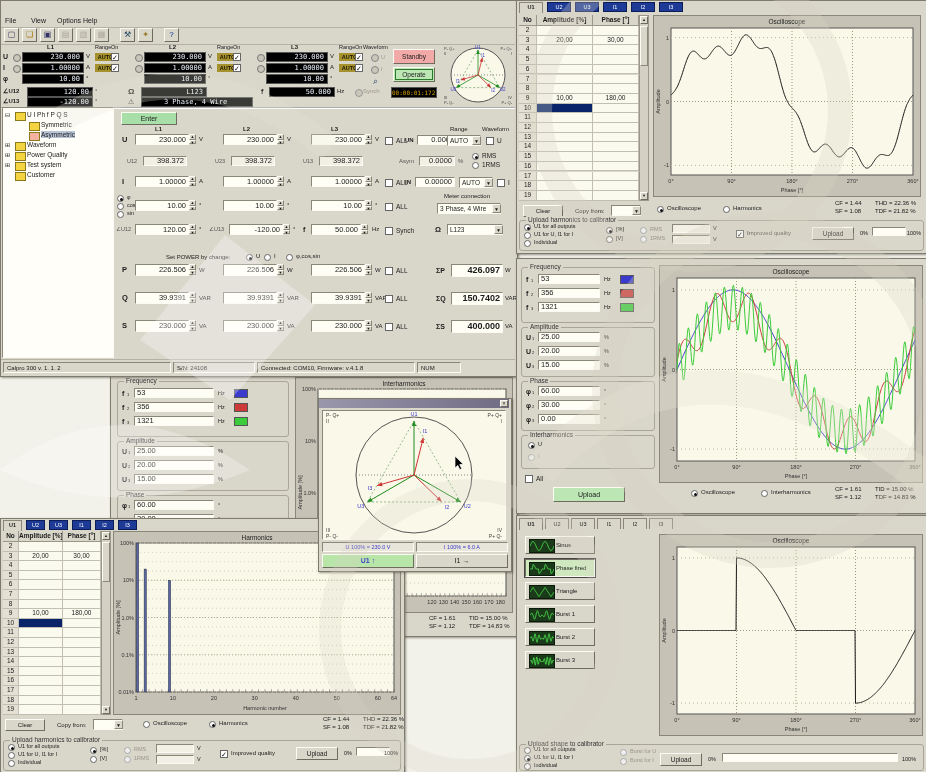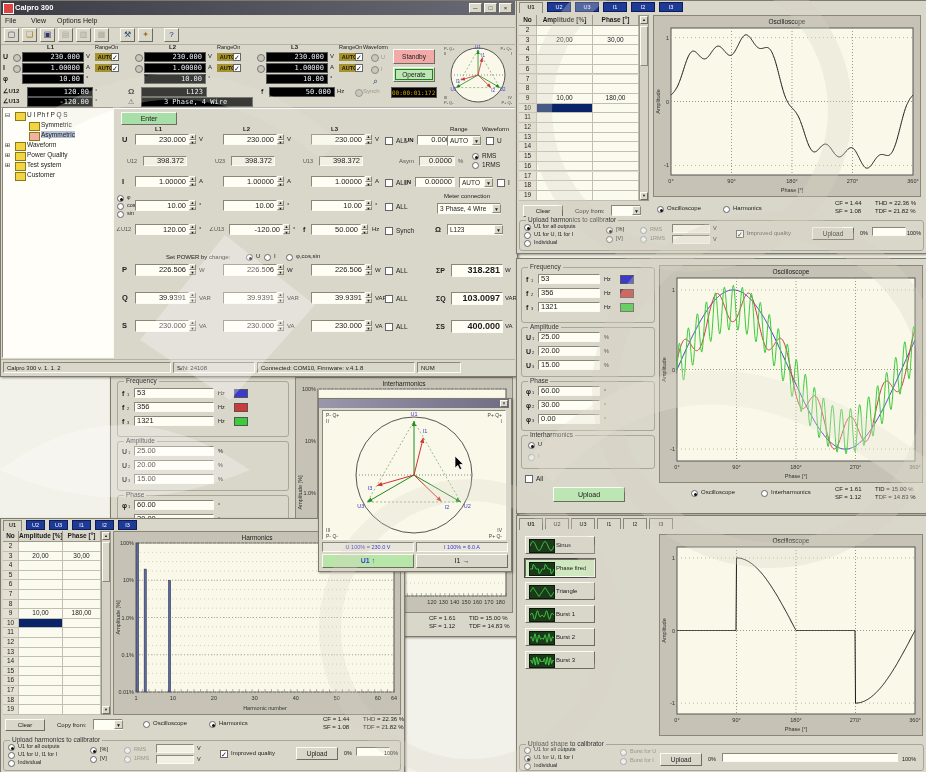--- a/index.html
+++ b/index.html
@@ -404,27 +404,20 @@
           <text x="3" y="127" text-anchor="start" font-size="5" fill="#444">P- Q-</text>
           <text x="179" y="121" text-anchor="end" font-size="5" fill="#444">IV</text>
           <text x="179" y="127" text-anchor="end" font-size="5" fill="#444">P+ Q-</text>
         </svg></div>
       <div class="inset" style="left: 3px; top: 143px; width: 92px; height: 10px; position: absolute; background: rgb(232, 230, 218); color: rgb(58, 58, 204); font-size: 5.5px; line-height: 9px; text-align: center;">U 100% = 230.0 V</div>
       <div class="inset" style="left: 97px; top: 143px; width: 92px; height: 10px; position: absolute; background: rgb(232, 230, 218); color: rgb(58, 58, 204); font-size: 5.5px; line-height: 9px; text-align: center;">I 100% = 6.0 A</div>
       <div class="btn" style="left: 3px; top: 155px; width: 92px; height: 14px; position: absolute; font-size: 7px; line-height: 12px; background: rgb(184, 230, 168); font-weight: bold; color: rgb(58, 58, 204);">U1 ↑</div>
       <div class="btn" style="left: 97px; top: 155px; width: 92px; height: 14px; position: absolute; font-size: 7px; line-height: 12px;">I1 →</div>
     </div>
   <div class="win" id="win-main" style="left:0px;top:0px;width:516px;height:375px;z-index:4">
-      <div style="left: 0px; top: 0px; width: 514px; height: 14px; position: absolute; background: linear-gradient(90deg, rgb(60, 60, 68), rgb(106, 106, 116));">
-        <div style="left: 2px; top: 2px; width: 9px; height: 9px; position: absolute; background: rgb(221, 68, 68); border: 1px solid rgb(255, 255, 255);"></div>
-        <div class="lbl" style="left: 14px; top: 3px; position: absolute; font-size: 7.5px; font-weight: bold; color: rgb(255, 255, 255);">Calpro 300</div>
-        <div class="btn" style="left: 468px; top: 2px; width: 13px; height: 10px; position: absolute; font-size: 6px; line-height: 8px;">─</div>
-        <div class="btn" style="left: 483px; top: 2px; width: 13px; height: 10px; position: absolute; font-size: 6px; line-height: 8px;">□</div>
-        <div class="btn" style="left: 498px; top: 2px; width: 13px; height: 10px; position: absolute; font-size: 6px; line-height: 8px;">×</div>
-      </div>
       <div style="left: 0px; top: 14px; width: 514px; height: 12px; position: absolute; border-bottom: 1px solid rgb(181, 178, 164);">
         <div class="lbl" style="left: 4px; top: 2px; position: absolute; font-size: 7px;">File</div>
         <div class="lbl" style="left: 30px; top: 2px; position: absolute; font-size: 7px;">View</div>
         <div class="lbl" style="left: 56px; top: 2px; position: absolute; font-size: 7px;">Options</div>
         <div class="lbl" style="left: 82px; top: 2px; position: absolute; font-size: 7px;">Help</div>
       </div>
       <div style="left: 0px; top: 26px; width: 514px; height: 17px; position: absolute; border-bottom: 1px solid rgb(181, 178, 164);">
         <div class="btn" style="left: 3px; top: 1px; width: 15px; height: 14px; position: absolute; font-size: 8px; line-height: 12px; color: rgb(51, 51, 85);">▢</div>
         <div class="btn" style="left: 21px; top: 1px; width: 15px; height: 14px; position: absolute; font-size: 8px; line-height: 12px; color: rgb(170, 119, 0);">❏</div>
         <div class="btn" style="left: 39px; top: 1px; width: 15px; height: 14px; position: absolute; font-size: 8px; line-height: 12px; color: rgb(51, 51, 102);">▣</div>
@@ -721,21 +714,21 @@
         <div class="lbl" style="left: 173px; top: 160px; position: absolute; font-size: 6px;">W</div>
         <div class="inset" style="left: 197px; top: 157px; width: 54px; height: 12px; position: absolute; font-size: 7.5px; line-height: 10px; text-align: right; padding: 0px 2px; white-space: nowrap;">226.506</div>
         <div style="left: 251px; top: 157px; width: 7px; height: 12px; position: absolute; font-size: 4px; line-height: 4px; text-align: center;">
           <div class="outset" style="height:6px">▲</div>
           <div class="outset" style="height:5px">▼</div>
         </div>
         <div class="lbl" style="left: 261px; top: 160px; position: absolute; font-size: 6px;">W</div>
         <div class="ck" style="left: 271px; top: 160px; position: absolute;"></div>
         <div class="lbl" style="left: 282px; top: 160px; position: absolute; font-size: 6.5px; color: rgb(34, 34, 34);">ALL</div>
         <div class="lbl" style="left: 322px; top: 160px; position: absolute; font-size: 7px; font-weight: bold;">ΣP</div>
-        <div class="inset" style="left: 337px; top: 157px; width: 52px; height: 13px; position: absolute; font-size: 9px; line-height: 11px; text-align: right; padding: 0px 2px; white-space: nowrap; font-weight: bold;">318.281</div>
+        <div class="inset" style="left: 337px; top: 157px; width: 52px; height: 13px; position: absolute; font-size: 9px; line-height: 11px; text-align: right; padding: 0px 2px; white-space: nowrap; font-weight: bold;">426.097</div>
         <div class="lbl" style="left: 391px; top: 160px; position: absolute; font-size: 6px;">W</div>
         <div class="lbl" style="left: 8px; top: 187px; position: absolute; font-size: 7.5px; font-weight: bold;">Q</div>
         <div class="inset" style="left: 21px; top: 185px; width: 54px; height: 12px; position: absolute; font-size: 7.5px; line-height: 10px; text-align: right; padding: 0px 2px; white-space: nowrap;">39.9391</div>
         <div style="left: 75px; top: 185px; width: 7px; height: 12px; position: absolute; font-size: 4px; line-height: 4px; text-align: center;">
           <div class="outset" style="height:6px">▲</div>
           <div class="outset" style="height:5px">▼</div>
         </div>
         <div class="lbl" style="left: 85px; top: 188px; position: absolute; font-size: 6px;">VAR</div>
         <div class="inset" style="left: 109px; top: 185px; width: 54px; height: 12px; position: absolute; font-size: 7.5px; line-height: 10px; text-align: right; padding: 0px 2px; white-space: nowrap;">39.9391</div>
         <div style="left: 163px; top: 185px; width: 7px; height: 12px; position: absolute; font-size: 4px; line-height: 4px; text-align: center;">
@@ -745,21 +738,21 @@
         <div class="lbl" style="left: 173px; top: 188px; position: absolute; font-size: 6px;">VAR</div>
         <div class="inset" style="left: 197px; top: 185px; width: 54px; height: 12px; position: absolute; font-size: 7.5px; line-height: 10px; text-align: right; padding: 0px 2px; white-space: nowrap;">39.9391</div>
         <div style="left: 251px; top: 185px; width: 7px; height: 12px; position: absolute; font-size: 4px; line-height: 4px; text-align: center;">
           <div class="outset" style="height:6px">▲</div>
           <div class="outset" style="height:5px">▼</div>
         </div>
         <div class="lbl" style="left: 261px; top: 188px; position: absolute; font-size: 6px;">VAR</div>
         <div class="ck" style="left: 271px; top: 188px; position: absolute;"></div>
         <div class="lbl" style="left: 282px; top: 188px; position: absolute; font-size: 6.5px; color: rgb(34, 34, 34);">ALL</div>
         <div class="lbl" style="left: 322px; top: 188px; position: absolute; font-size: 7px; font-weight: bold;">ΣQ</div>
-        <div class="inset" style="left: 337px; top: 185px; width: 52px; height: 13px; position: absolute; font-size: 9px; line-height: 11px; text-align: right; padding: 0px 2px; white-space: nowrap; font-weight: bold;">103.0097</div>
+        <div class="inset" style="left: 337px; top: 185px; width: 52px; height: 13px; position: absolute; font-size: 9px; line-height: 11px; text-align: right; padding: 0px 2px; white-space: nowrap; font-weight: bold;">150.7402</div>
         <div class="lbl" style="left: 391px; top: 188px; position: absolute; font-size: 6px;">VAR</div>
         <div class="lbl" style="left: 8px; top: 215px; position: absolute; font-size: 7.5px; font-weight: bold;">S</div>
         <div class="inset" style="left: 21px; top: 213px; width: 54px; height: 12px; position: absolute; font-size: 7.5px; line-height: 10px; text-align: right; padding: 0px 2px; white-space: nowrap;">230.000</div>
         <div style="left: 75px; top: 213px; width: 7px; height: 12px; position: absolute; font-size: 4px; line-height: 4px; text-align: center;">
           <div class="outset" style="height:6px">▲</div>
           <div class="outset" style="height:5px">▼</div>
         </div>
         <div class="lbl" style="left: 85px; top: 216px; position: absolute; font-size: 6px;">VA</div>
         <div class="inset" style="left: 109px; top: 213px; width: 54px; height: 12px; position: absolute; font-size: 7.5px; line-height: 10px; text-align: right; padding: 0px 2px; white-space: nowrap;">230.000</div>
         <div style="left: 163px; top: 213px; width: 7px; height: 12px; position: absolute; font-size: 4px; line-height: 4px; text-align: center;">

